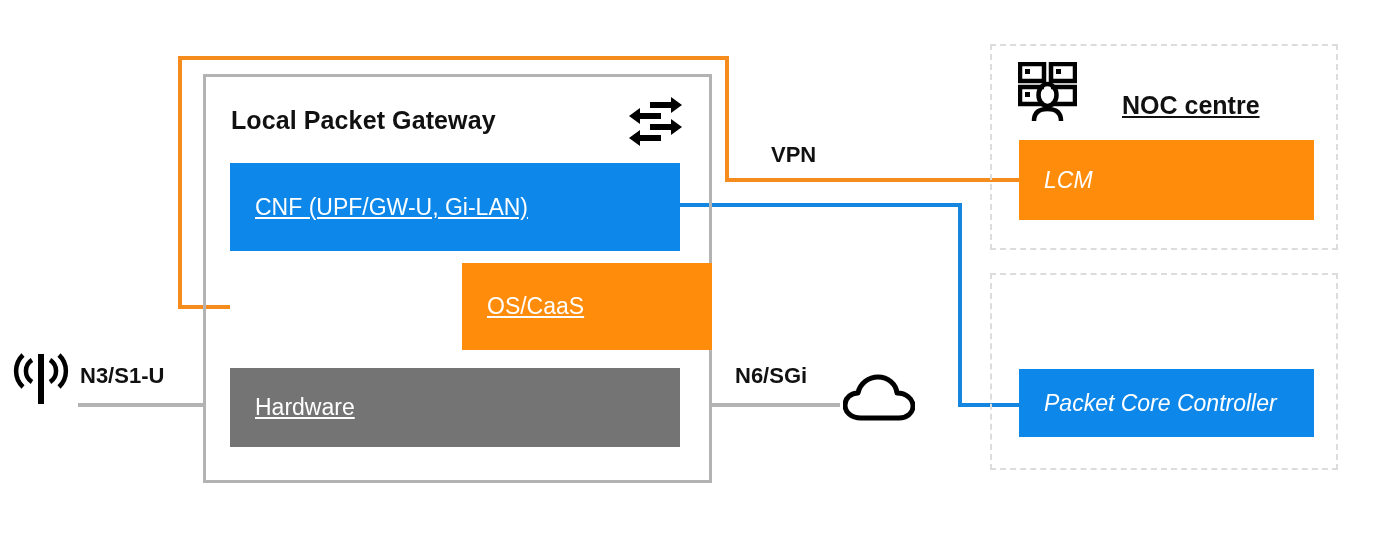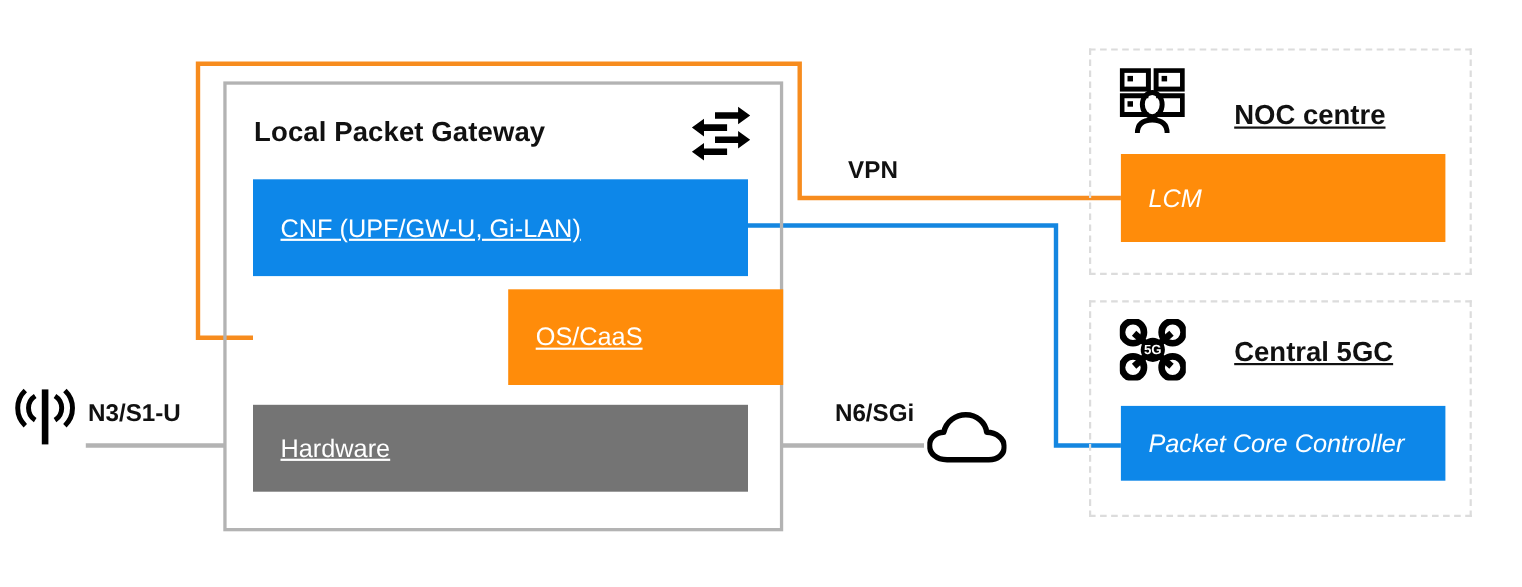--- a/index.html
+++ b/index.html
@@ -120,21 +120,21 @@
 
   
   .edge-label {
     position: absolute;
     font-size: 22px;
     font-weight: bold;
     color: #111111;
     white-space: nowrap;
   }
   .lbl-n3   { left: 80px;  top: 363px; }
-  .lbl-n6   { left: 735px; top: 363px; margin-left: 24px; }
+  .lbl-n6   { left: 735px; top: 363px; }
   .lbl-vpn  { left: 771px; top: 142px; }
 
   
   .icon { position: absolute; }
   .icon-antenna   { left: 10px;   top: 352px; }
   .icon-transfer  { left: 628px;  top: 96px;  }
   .icon-cloud     { left: 843px;  top: 374px; }
   .icon-noc       { left: 1018px; top: 62px;  }
   .icon-5gnet     { left: 1018px; top: 290px; }
 </style>
@@ -234,35 +234,19 @@
   </div>
 
   <div class="region-title title-noc">NOC centre</div>
 
   <div class="region-box box-lcm">
     <span class="layer-label">LCM</span>
   </div>
 
   <div class="region region-5gc"></div>
 
-  <div class="icon icon-5gnet">
-    <svg width="60" height="56" viewBox="0 0 60 56" xmlns="http://www.w3.org/2000/svg">
-
-      <line x1="13" y1="13" x2="47" y2="43" stroke="#000000" stroke-width="6"></line>
-      <line x1="47" y1="13" x2="13" y2="43" stroke="#000000" stroke-width="6"></line>
-
-      <circle cx="12" cy="12" r="10" fill="none" stroke="#000000" stroke-width="6"></circle>
-      <circle cx="48" cy="12" r="10" fill="none" stroke="#000000" stroke-width="6"></circle>
-      <circle cx="12" cy="44" r="10" fill="none" stroke="#000000" stroke-width="6"></circle>
-      <circle cx="48" cy="44" r="10" fill="none" stroke="#000000" stroke-width="6"></circle>
-
-      <circle cx="30" cy="28" r="11" fill="#000000"></circle>
-      <text x="30" y="32" font-family="&quot;Liberation Sans&quot;, sans-serif" font-size="12" font-weight="bold" fill="#ffffff" text-anchor="middle">5G</text>
-    </svg>
-  </div>
-
-  <div class="region-title title-5gc">Central 5GC</div>
+
 
   <div class="region-box box-pcc">
     <span class="layer-label">Packet Core Controller</span>
   </div>
 
 </div>
 
 </body></html>

